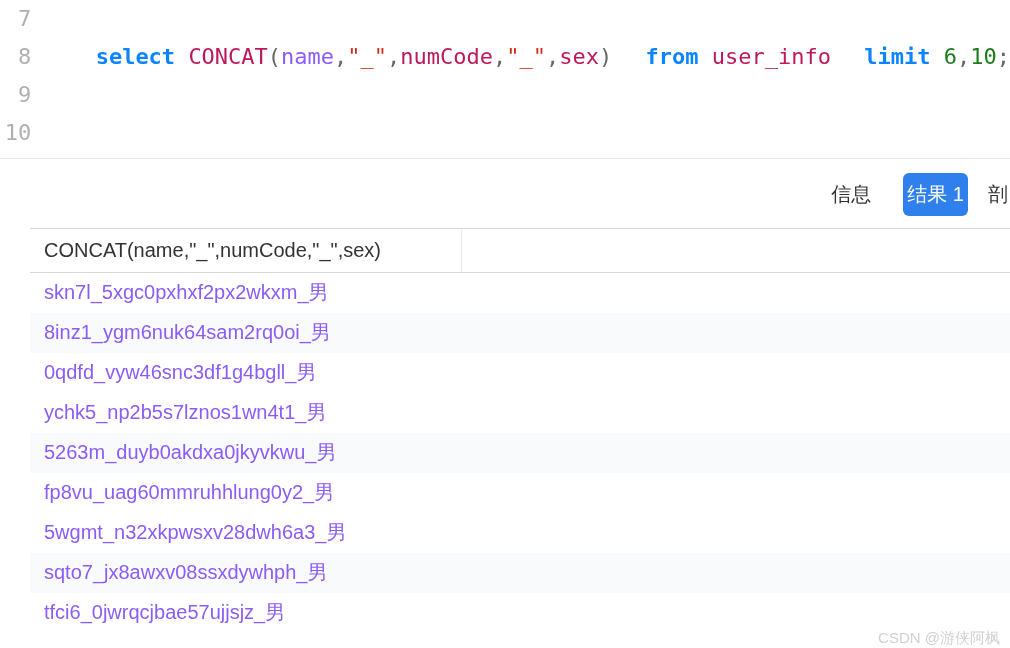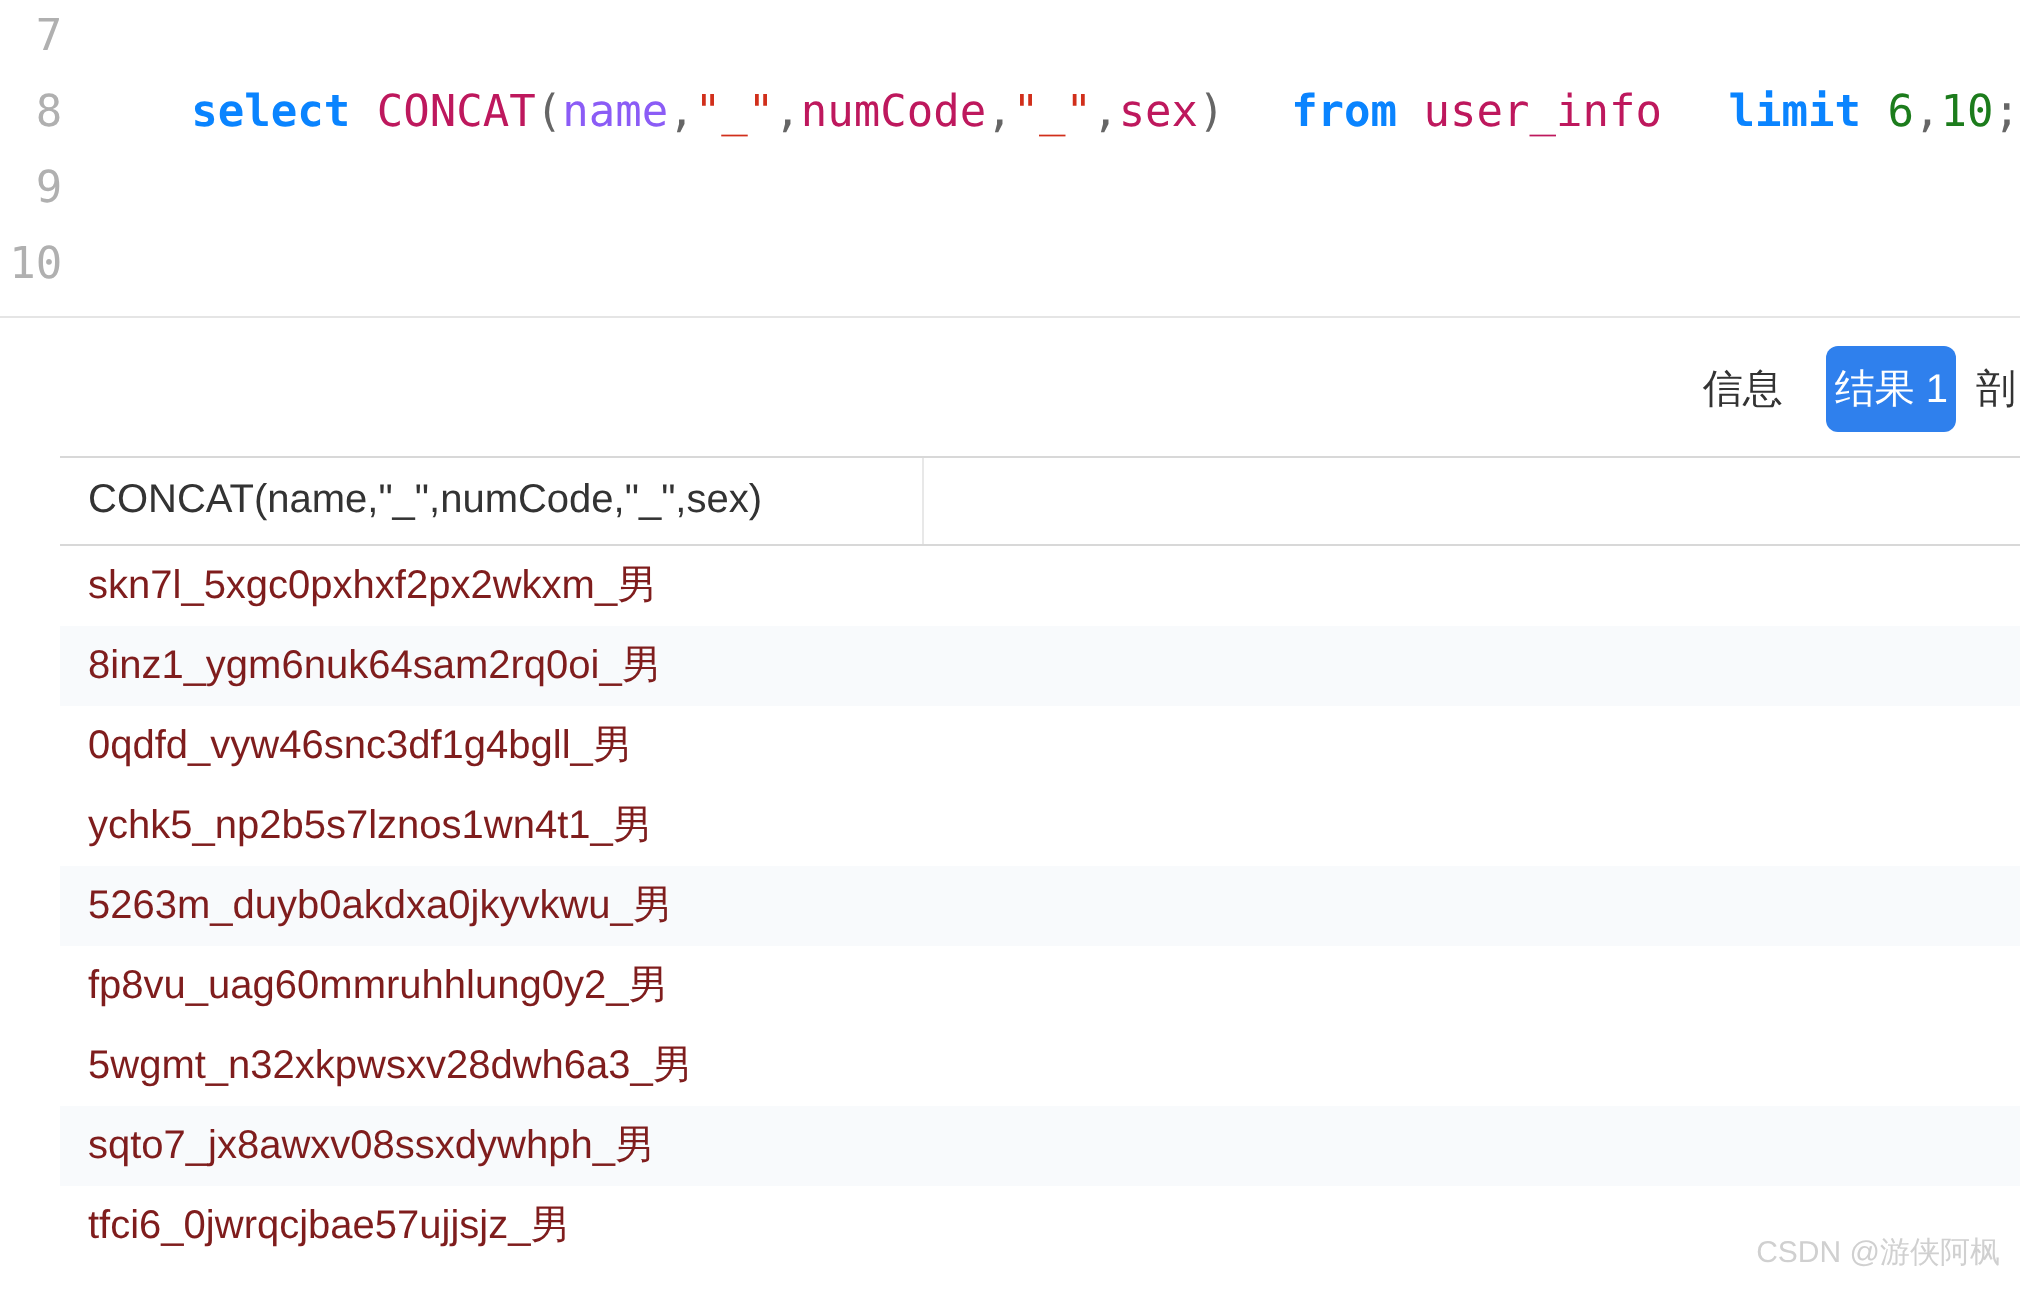--- a/index.html
+++ b/index.html
@@ -39,21 +39,21 @@
     .punct { color: #666; }
     .separator {
       border-top: 1px solid #e5e5e5;
       margin-top: 6px;
     }
     .tabs-row {
       display: flex;
       justify-content: flex-end;
       align-items: center;
       padding: 14px 0 12px 0;
-      gap: 8px;
+      gap: 18px;
     }
     .tab-item {
       font-size: 20px;
       color: #333;
       padding: 6px 14px;
       cursor: pointer;
     }
     .tab-item.active {
       background: #2f80ed;
       color: #fff;
@@ -79,29 +79,29 @@
       padding: 10px 14px;
       border-right: 1px solid #e8e8e8;
       min-width: 432px;
     }
     .data-row {
       display: flex;
       border-bottom: 1px solid transparent;
     }
     .data-cell {
       font-size: 20px;
-      color: #7f1d1d;
+      color: #8b5cf6;
       padding: 6px 14px;
       font-family: -apple-system, BlinkMacSystemFont, sans-serif;
     }
     .data-row.alt { background: #f8fafc; }
     .watermark {
       position: absolute;
       right: 10px;
-      bottom: 12px;
+      bottom: 0;
       color: #d0d0d0;
       font-size: 15px;
       font-family: sans-serif;
     }
   </style>
 </head>
 <body>
 
 <div class="editor">
   <div class="gutter">

